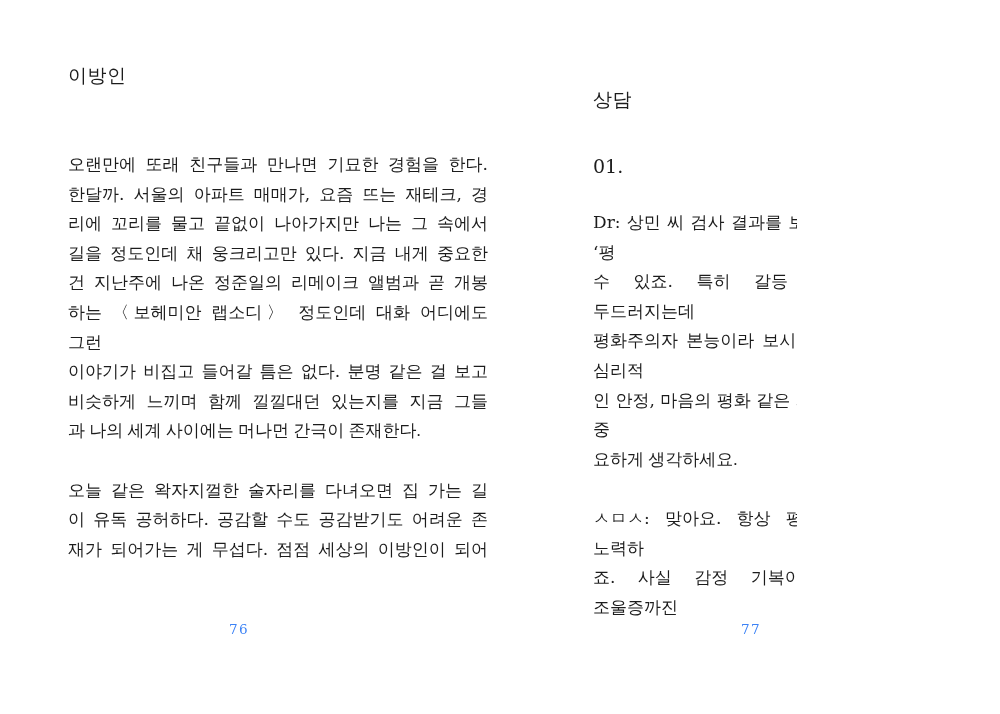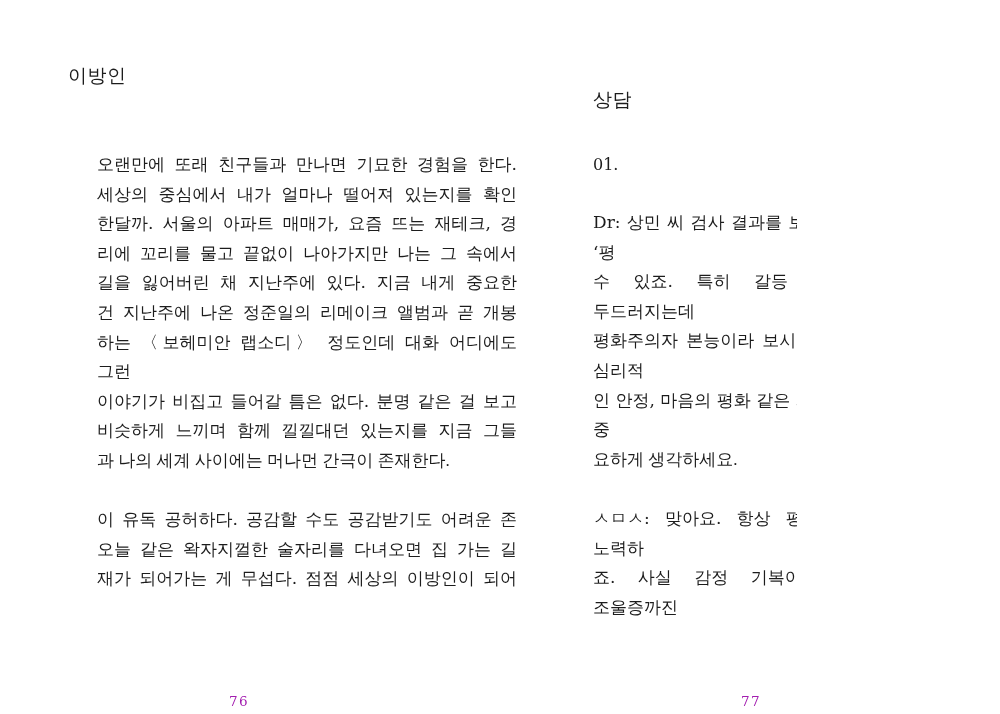--- a/index.html
+++ b/index.html
@@ -23,80 +23,79 @@
     font-weight: 500;
     white-space: nowrap;
   }
   .title-left  { left: 68px;  top: 63px; }
   .title-right { left: 593px; top: 63px; margin-top: 24px; }
 
   .section-label {
     position: absolute;
     left: 593px;
     top: 155px;
-    font-size: 16px;
+    font-size: 19px;
   }
 
   .body-block {
     position: absolute;
     font-size: 17px;
     line-height: 29.6px;
     word-break: keep-all;
   }
-  .body-left  { left: 68px;  top: 150px; width: 420px; margin-left: 29px; }
+  .body-left  { left: 68px;  top: 150px; width: 420px; }
   .body-right { left: 593px; top: 208px; width: 344px; }
 
   .para + .para { margin-top: 29.6px; }
 
   .line {
     text-align: justify;
     text-align-last: justify;
     overflow: hidden;
     white-space: normal;
   }
   .line.last {
     text-align-last: left;
     font-family: Liberation Serif, serif;
   }
 
   .pagenum {
     position: absolute;
-    top: 693px;
+    top: 621px;
     font-size: 13.5px;
     letter-spacing: 1.5px;
     text-align: center;
-    color: #a21caf;
+    color: #3b82f6;
   }
   .pagenum-left  { left: 0;     width: 478px; }
   .pagenum-right { left: 502px; width: 498px; }
 </style>
 </head>
 <body>
 
 <div class="spread">
 
   <div>
     <div class="page-title title-left">이방인</div>
 
     <div class="body-block body-left">
         <div class="para">
           <div class="line">오랜만에 또래 친구들과 만나면 기묘한 경험을 한다.</div>
-          <div class="line">세상의 중심에서 내가 얼마나 떨어져 있는지를 확인</div>
           <div class="line">한달까. 서울의 아파트 매매가, 요즘 뜨는 재테크, 경</div>
           <div class="line">리에 꼬리를 물고 끝없이 나아가지만 나는 그 속에서</div>
-          <div class="line">길을 잃어버린 채 지난주에 있다. 지금 내게 중요한</div>
+          <div class="line">길을 정도인데 채 웅크리고만 있다. 지금 내게 중요한</div>
           <div class="line">건 지난주에 나온 정준일의 리메이크 앨범과 곧 개봉</div>
           <div class="line">하는 〈보헤미안 랩소디〉 정도인데 대화 어디에도 그런</div>
           <div class="line">이야기가 비집고 들어갈 틈은 없다. 분명 같은 걸 보고</div>
           <div class="line">비슷하게 느끼며 함께 낄낄대던 있는지를 지금 그들</div>
           <div class="line last">과 나의 세계 사이에는 머나먼 간극이 존재한다.</div>
         </div>
         <div class="para">
+          <div class="line">오늘 같은 왁자지껄한 술자리를 다녀오면 집 가는 길</div>
           <div class="line">이 유독 공허하다. 공감할 수도 공감받기도 어려운 존</div>
-          <div class="line">오늘 같은 왁자지껄한 술자리를 다녀오면 집 가는 길</div>
           <div class="line">재가 되어가는 게 무섭다. 점점 세상의 이방인이 되어</div>
         </div>
       </div>
 
     <div class="pagenum pagenum-left">76</div>
   </div>
 
   <div>
     <div class="page-title title-right">상담</div>
 

